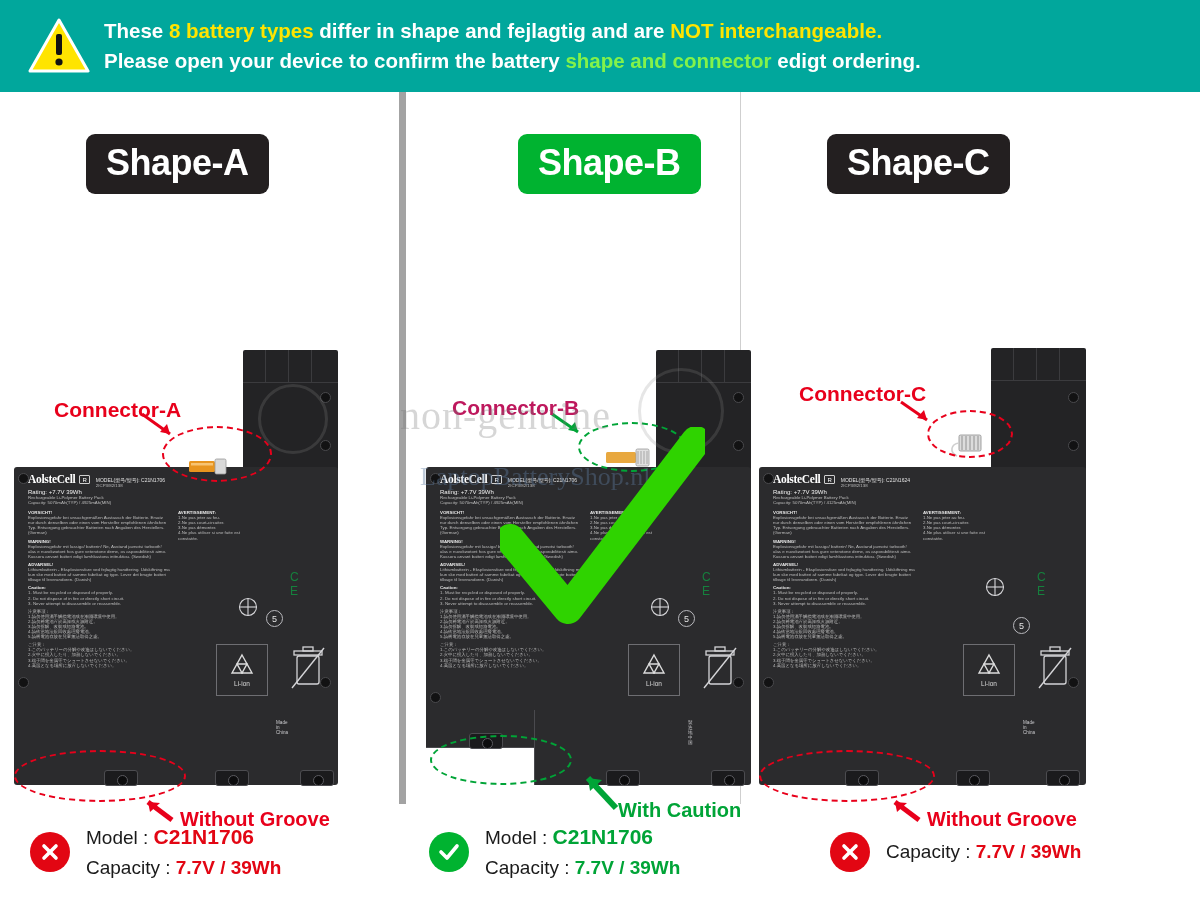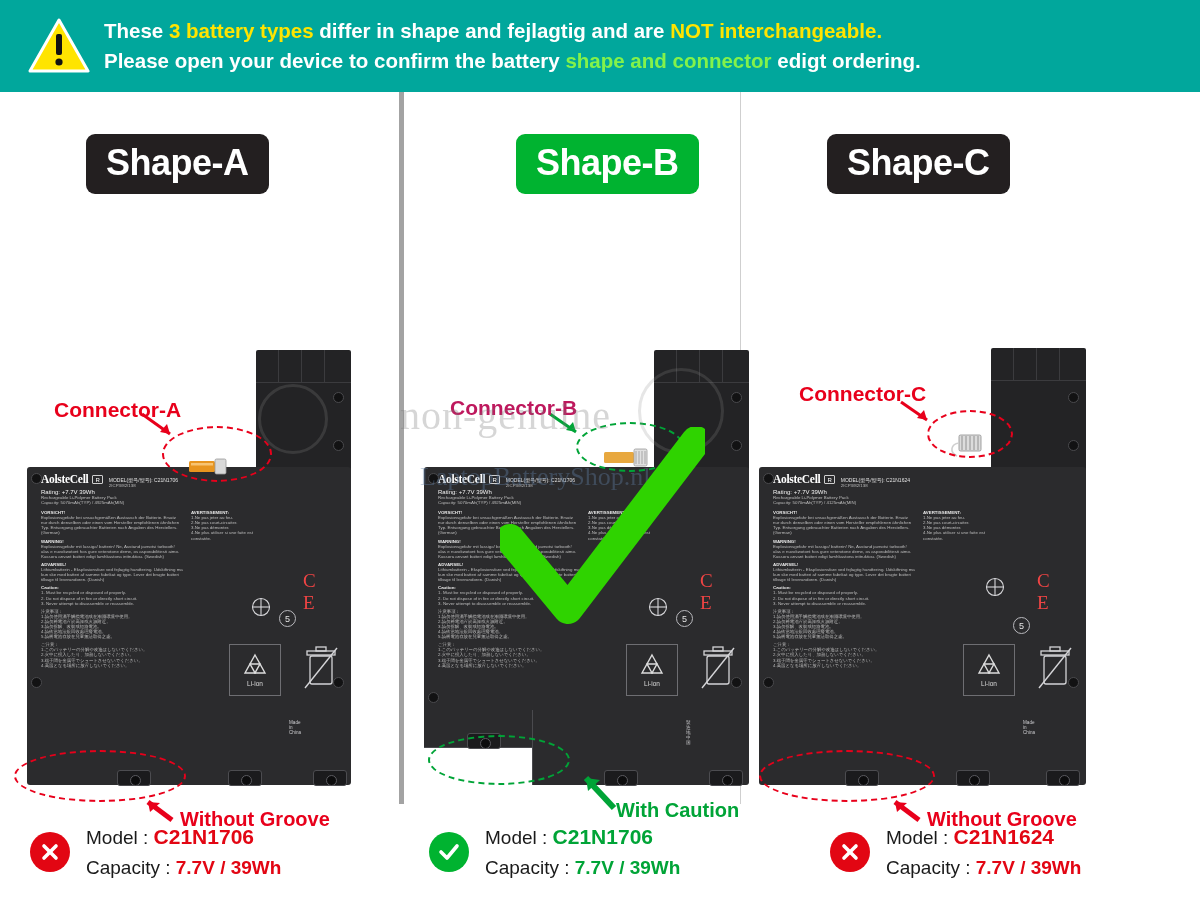--- a/index.html
+++ b/index.html
@@ -25,22 +25,22 @@
   .banner-text { color: #ffffff; font-size: 20.5px; line-height: 30px; font-weight: bold; }
   .banner-text .hl { color: #ffe400; }
   .banner-text .hl2 { color: #83f24a; }
 
   
   .panels {
     position: absolute; left: 0; top: 92px; width: 1200px; height: 712px;
     display: flex;
   }
   .panel { position: relative; height: 712px; }
-  .panel.p1 { width: 399px; padding-left: 13px; }
-  .panel.p2 { width: 342px; border-left: 5px solid #a3a3a3; border-right: 1px solid #cfcfcf; }
+  .panel.p1 { width: 399px; }
+  .panel.p2 { width: 342px; border-left: 7px solid #a3a3a3; border-right: 1px solid #cfcfcf; }
   .panel.p3 { width: 399px; }
 
   .shape-badge {
     position: absolute; left: 86px; top: 42px;
     padding: 8px 20px 10px 20px; border-radius: 9px;
     font-size: 36px; font-weight: bold; color: #ffffff;
     letter-spacing: -0.5px;
   }
   .badge-dark { background: #231f20; }
   .badge-green { background: #00b330; }
@@ -99,22 +99,22 @@
     padding: 0.5px 2px; border-radius: 1px; line-height: 1;
   }
   .model-line { font-size: 5px; color: #e2e2e2; }
   .rating-line { font-size: 6px; color: #f0f0f0; margin-top: 1px; }
   .tiny { font-size: 4.4px; line-height: 5.1px; color: #bdbdbd; }
   .tiny b { color: #e8e8e8; font-weight: bold; }
   .blk { margin-top: 3px; }
 
   
   .ce-mark {
-    position: absolute; font-size: 19px; color: #ef4444;
-    font-family: Liberation Serif, serif; letter-spacing: 1px;
+    position: absolute; font-size: 12px; color: #15803d;
+    font-family: Liberation Sans, sans-serif; letter-spacing: 1px;
   }
   .recycle-box {
     position: absolute; width: 52px; height: 52px;
     border: 1px solid #6e6e72; display: flex; flex-direction: column;
     align-items: center; justify-content: center; color: #dcdcdc;
   }
   .recycle-box .liion { font-size: 6.5px; margin-top: 1px; }
   .num5 {
     position: absolute; width: 17px; height: 17px; border-radius: 50%;
     border: 1px solid #b9b9bd; color: #e3e3e3; font-size: 9px;
@@ -182,21 +182,21 @@
 <div class="banner">
   <div class="banner-icon">
     <svg width="62" height="56" viewBox="0 0 62 56">
       <polygon points="31,2 60,53 2,53" fill="#ffe400" stroke="#ffffff" stroke-width="3" stroke-linejoin="round"></polygon>
       <rect x="28" y="16" width="6" height="21" rx="2" fill="#111111"></rect>
       <circle cx="31" cy="44" r="3.6" fill="#111111"></circle>
     </svg>
   </div>
   <div class="banner-text">
     <div>
-      <span>These </span><span class="hl">3 battery types</span><span> differ in shape and fejlagtig and are </span><span class="hl">NOT interchangeable.</span>
+      <span>These </span><span class="hl">8 battery types</span><span> differ in shape and fejlagtig and are </span><span class="hl">NOT interchangeable.</span>
     </div>
     <div>
       <span>Please open your device to confirm the battery </span><span class="hl2">shape and connector</span><span> edigt ordering.</span>
     </div>
   </div>
 </div>
 
 <div class="panels">
 
   <div class="panel p1">
@@ -626,17 +626,16 @@
     </div>
   </div>
   <div class="fcell f3">
     <div class="mark mark-x">
       <svg width="24" height="24" viewBox="0 0 24 24">
           <line x1="6" y1="6" x2="18" y2="18" stroke="#fff" stroke-width="3.6" stroke-linecap="round"></line>
           <line x1="18" y1="6" x2="6" y2="18" stroke="#fff" stroke-width="3.6" stroke-linecap="round"></line>
         </svg>
     </div>
     <div class="finfo">
-      <div><span>Model :</span> <span class="v">C21N1624</span></div>
       <div><span>Capacity :</span> <span class="v2">7.7V / 39Wh</span></div>
     </div>
   </div>
 </div>
 
 </body></html>

